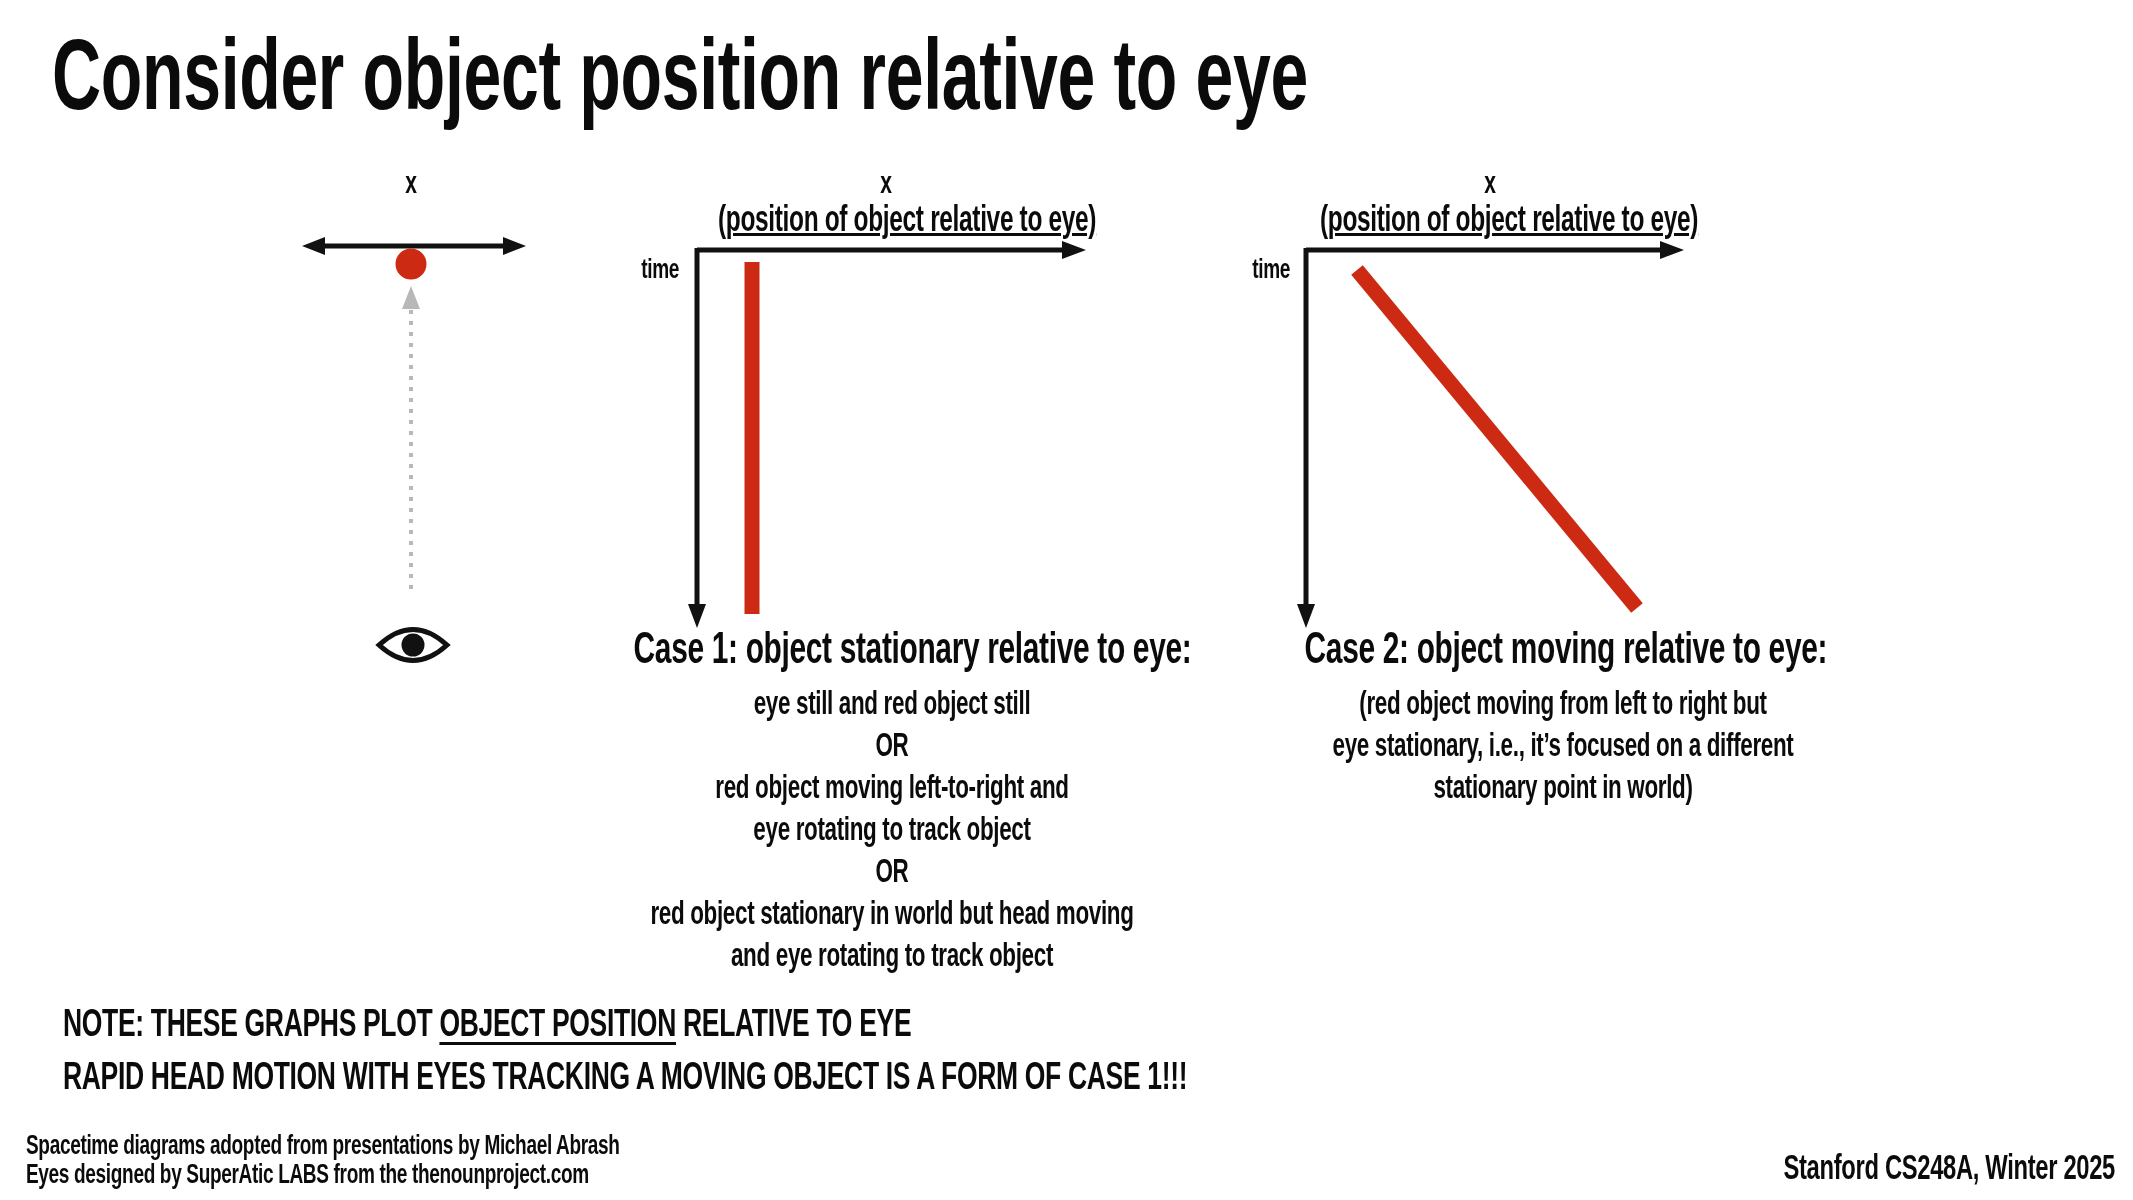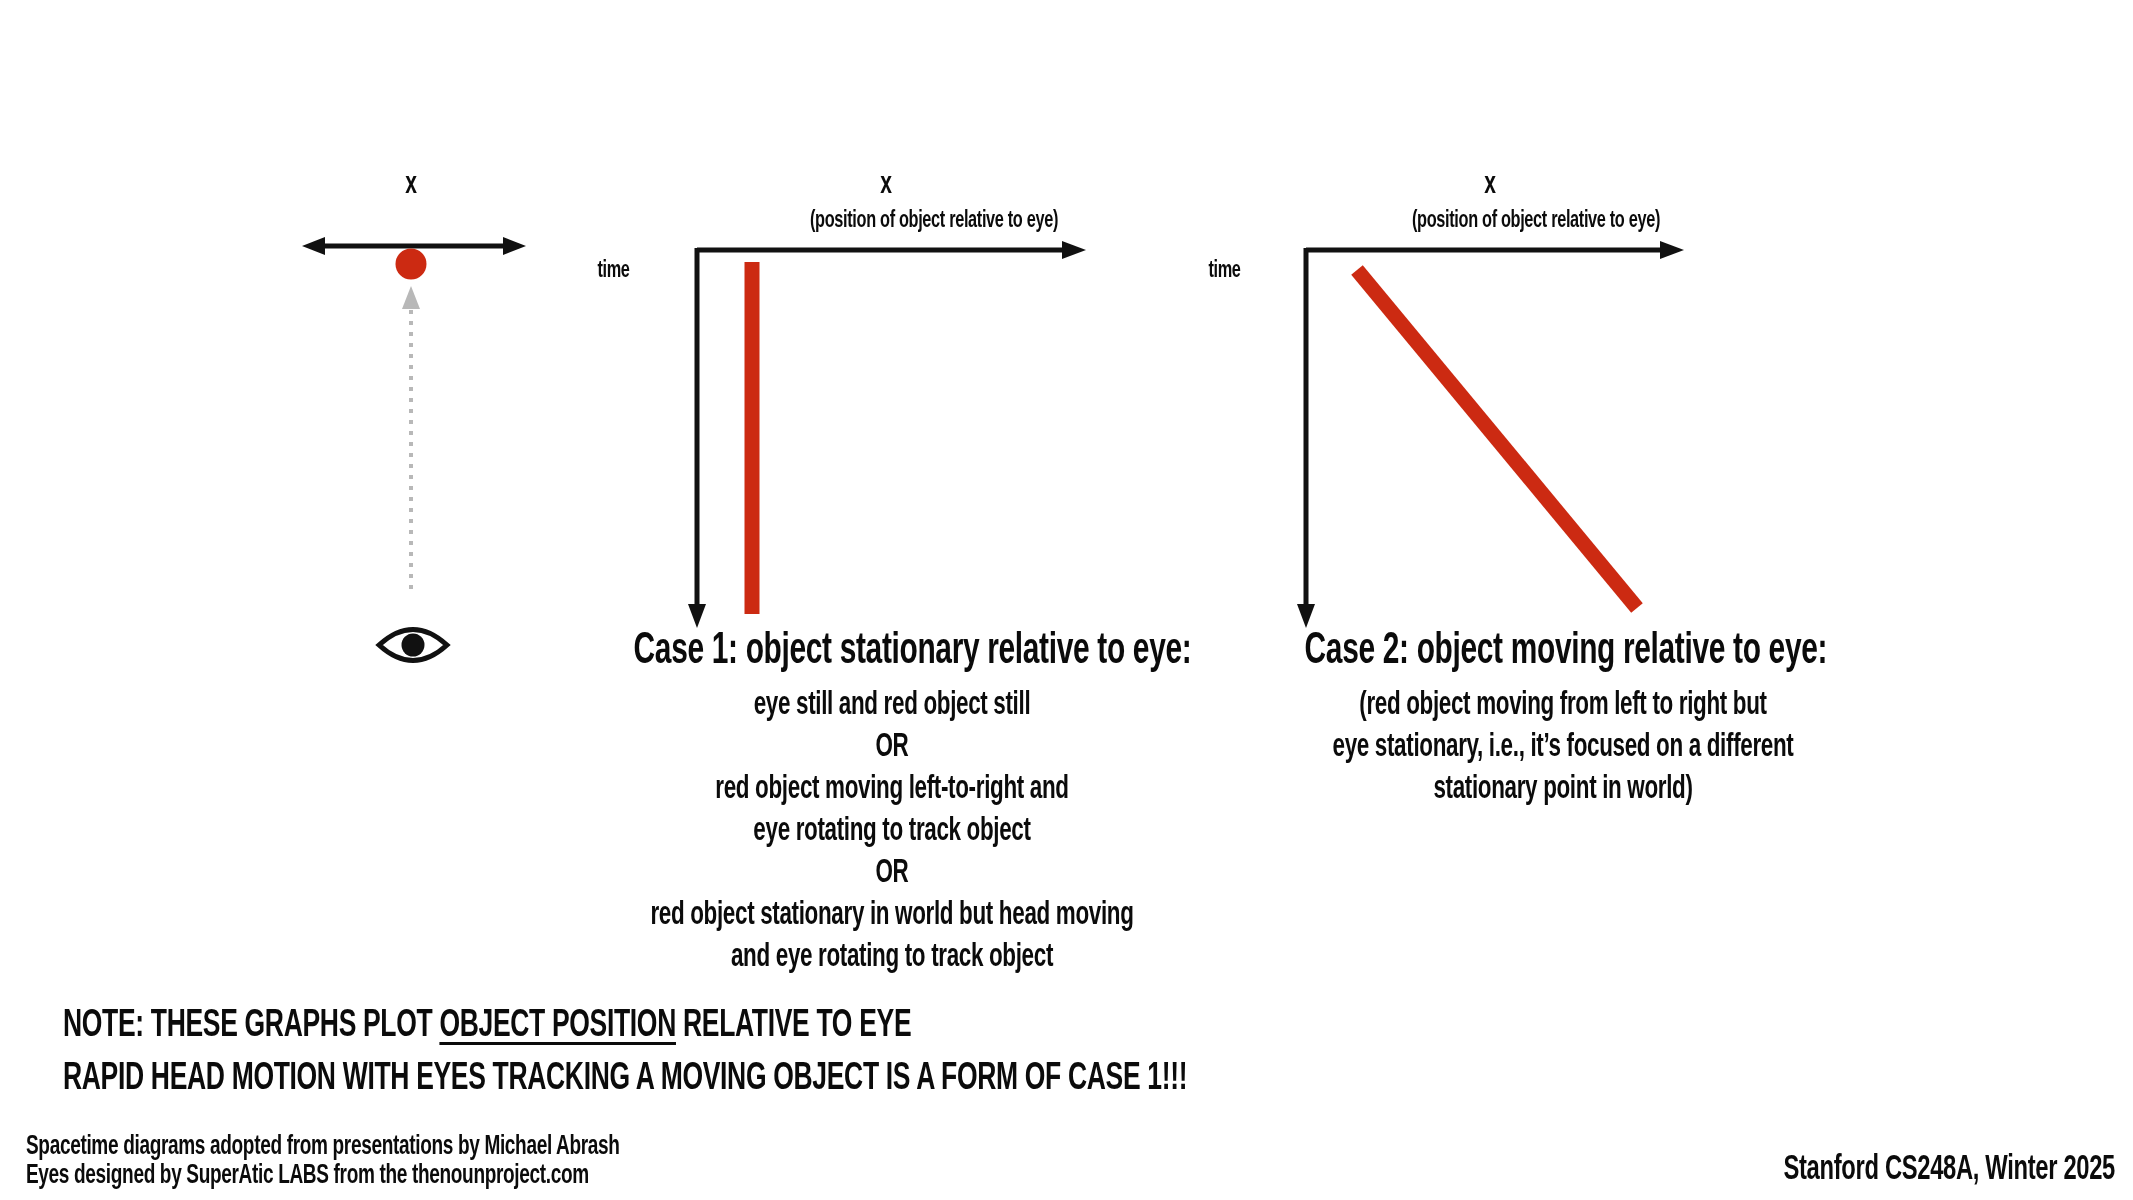--- a/index.html
+++ b/index.html
@@ -15,40 +15,43 @@
   }
   .abs { position: absolute; }
   
   .cz { display:block; transform: scaleX(0.68); letter-spacing: -0.5px; white-space: nowrap; }
   .ol { transform-origin: 0 0; }
   .oc { transform-origin: 50% 0; }
   .or { transform-origin: 100% 0; }
 
   .title { left:52px; top:18px; font-size:100px; line-height:112px; }
   .axlabel { font-size:31px; line-height:34px; text-align:center; }
-  .axsub   { font-size:24px; line-height:30px; text-align:right; }
-  .timelbl { font-size:24px; line-height:34px; }
+  .axsub   { font-size:36px; line-height:30px; text-align:right;text-decoration:underline; }
+  .timelbl { font-size:28px; line-height:34px; text-align:right; }
 
   .caseblock { width:760px; text-align:center; }
   .case-heading { font-size:44px; line-height:48px; margin:0 0 10px 0; }
   .case-line { font-size:33px; line-height:42px; }
 
   .noteblock { left:63px; top:996px; font-size:39px; line-height:53px; }
   .u { text-decoration: underline; text-decoration-thickness: 3px; text-underline-offset: 6px; }
 
   .credits { left:26px; top:1130px; font-size:28px; line-height:29px; }
   .stanford { right:18px; top:1152px; width:600px; font-size:35px; line-height:30px; text-align:right; }
 
   svg.overlay { position:absolute; left:0; top:0; }
 </style>
 </head>
 <body>
 
 <div class="slide">
 
+  <h1 class="abs title" style="margin:0; font-weight:bold;">
+    <span class="cz ol">Consider object position relative to eye</span>
+  </h1>
 
   <svg class="overlay" width="2133" height="1200" viewBox="0 0 2133 1200">
 
     <g stroke="#111111" fill="#111111">
       <line x1="318" y1="246" x2="510" y2="246" stroke-width="5"></line>
       <polygon points="302,246 325,237 325,255" stroke="none"></polygon>
       <polygon points="526,246 503,237 503,255" stroke="none"></polygon>
     </g>
 
     <circle cx="411" cy="264" r="15.5" fill="#cc2a12"></circle>

